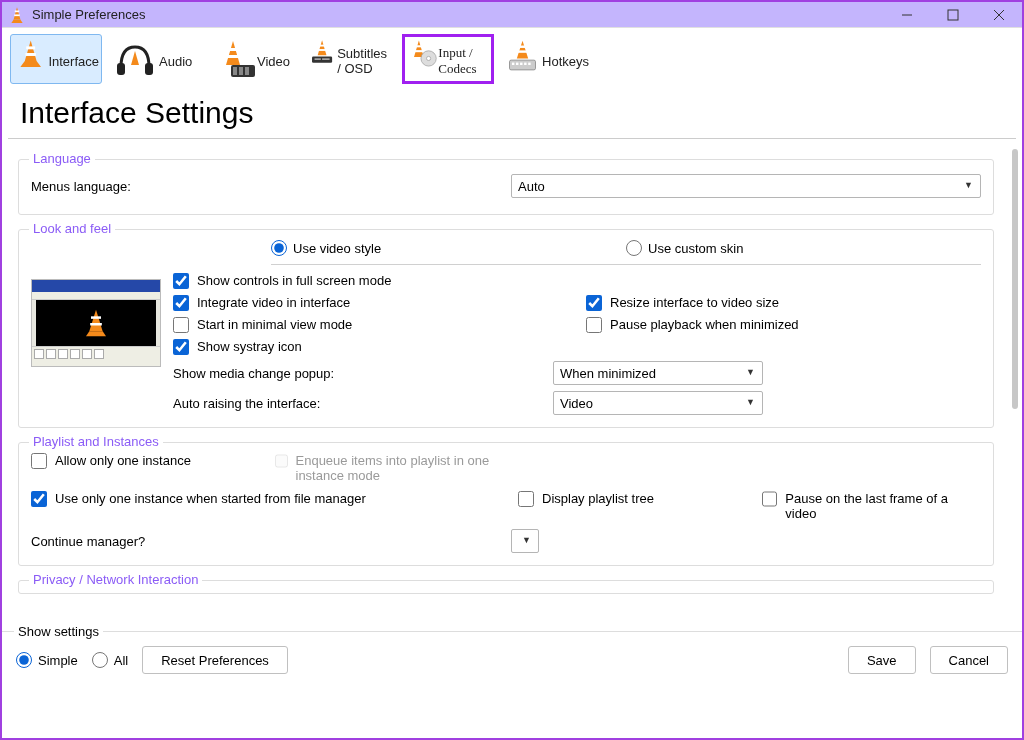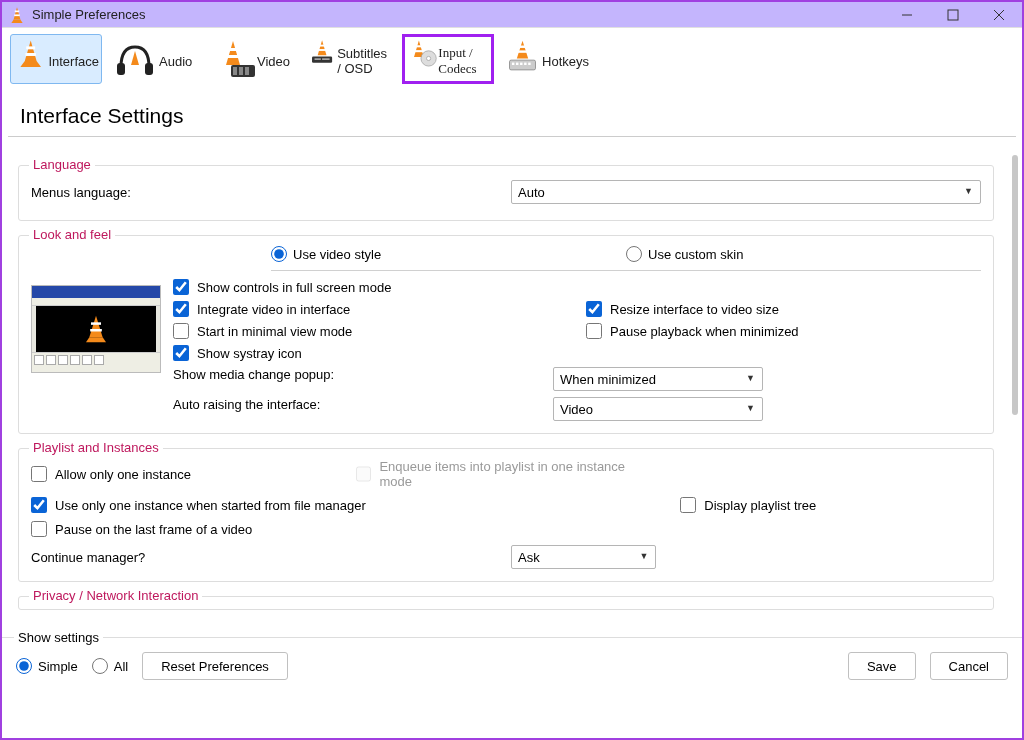--- a/index.html
+++ b/index.html
@@ -44,25 +44,25 @@
   border: 1px solid transparent;
   border-radius: 3px;
 }
 .cat .cat-icon { width: 48px; height: 40px; }
 .cat .cat-label { margin-top: 4px; color: #222; }
 .cat.selected { background: #d9ecff; border: 1px solid #7fb8f0; }
 .cat.highlight { border: 3px solid #a020f0; border-radius: 0; padding: 2px 0 2px 0; font-family: Liberation Serif, serif; }
 
 
 .page-heading {
-  font-size: 21px;
+  font-size: 30px;
   font-weight: 400;
   padding: 4px 12px 8px 12px;
   border-bottom: 1px solid #ccc;
-  margin: 12px 6px;
+  margin: 4px 6px;
 }
 
 
 .pane-area {
   position: relative;
   display: flex;
   height: 488px;
 }
 .pane {
   flex: 1;
@@ -90,21 +90,21 @@
   margin: 10px 0 14px 0;
   padding: 10px 12px 12px 12px;
   position: relative;
 }
 .group .legend {
   position: absolute;
   top: -9px;
   left: 10px;
   background: #fff;
   padding: 0 4px;
-  color: #be185d;
+  color: #8b5cf6;
 }
 
 
 .row { display: flex; align-items: center; margin: 4px 0; }
 .row .lbl { flex: 0 0 480px; }
 .row .ctrl { flex: 1; }
 select.combo, .combo {
   width: 100%;
   height: 24px;
   border: 1px solid #b5b5b5;
@@ -141,36 +141,36 @@
   align-self: flex-start;
   margin-top: 6px;
   position: relative;
 }
 .lf-preview .pv-title { height: 12px; background: #2548a8; }
 .lf-preview .pv-menu { height: 8px; background: #eeeee4; border-bottom: 1px solid #ccc; }
 .lf-preview .pv-video { position: absolute; top: 20px; left: 4px; right: 4px; height: 46px; background: #000; display: flex; align-items: center; justify-content: center; }
 .lf-preview .pv-ctrl { position: absolute; bottom: 0; left: 0; right: 0; height: 20px; background: #eeeee4; border-top: 1px solid #ccc; display:flex; gap:2px; padding:2px;}
 .lf-preview .pv-ctrl span{width:10px;height:10px;border:1px solid #aaa;background:#fff;}
 .lf-cols { flex: 1; display: grid; grid-template-columns: 1fr 1fr; column-gap: 18px; row-gap: 6px; align-content: start; }
-.lf-cols .full { grid-column: 1 / span 2; display: flex; }
+.lf-cols .full { grid-column: 1 / span 2; display: flex; align-items: center; }
 .lf-cols .full .lbl { flex: 0 0 380px; }
 .lf-cols .full .combo-wrap { width: 210px; flex: 0 0 210px; }
 
 
 .chk, .rdo {
-  display: flex; align-items: center; gap: 8px;
+  display: flex; gap: 8px;
 }
 .chk input[type=checkbox], .rdo input[type=radio] {
   width: 16px; height: 16px; accent-color: #0a64d6;
 }
 .chk.disabled { color: #9a9a9a; }
 .chk.disabled input { opacity: .5; }
 
 
-.pl-grid { display: grid; grid-template-columns: 1fr 1fr 1fr; row-gap: 8px; column-gap: 24px; }
+.pl-grid { display: grid; grid-template-columns: 1fr 1fr 1fr 1fr; row-gap: 8px; column-gap: 24px; }
 .pl-grid .full { grid-column: 1 / span 2; display: flex; align-items: center; }
 .pl-grid .full .lbl { flex: 0 0 480px; }
 
 
 .bottombar {
   border-top: 1px solid #ddd;
   padding: 2px 14px 8px 14px;
   position: relative;
   height: 58px;
 }

